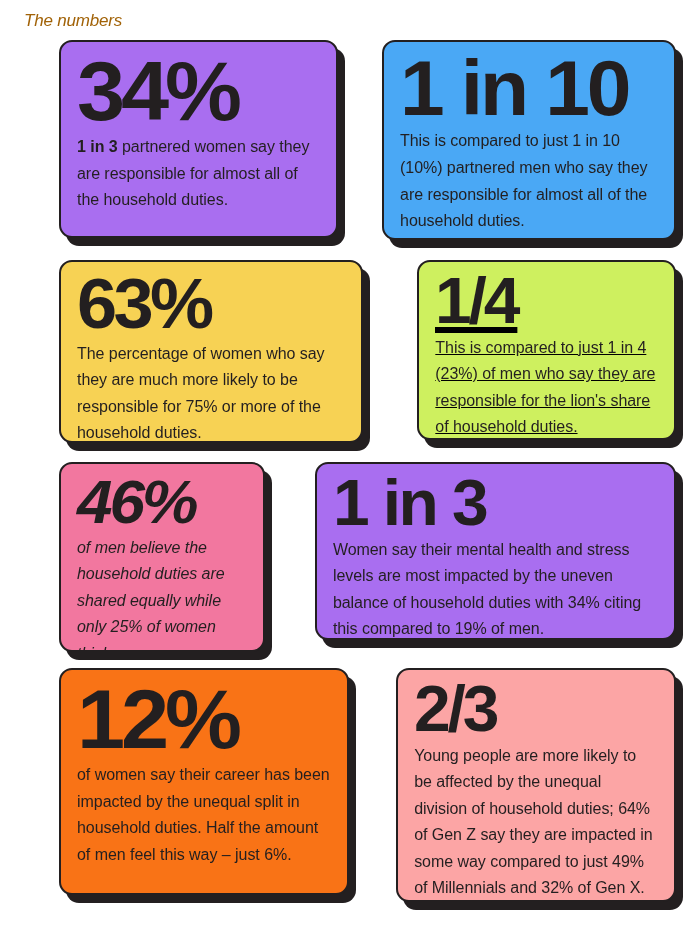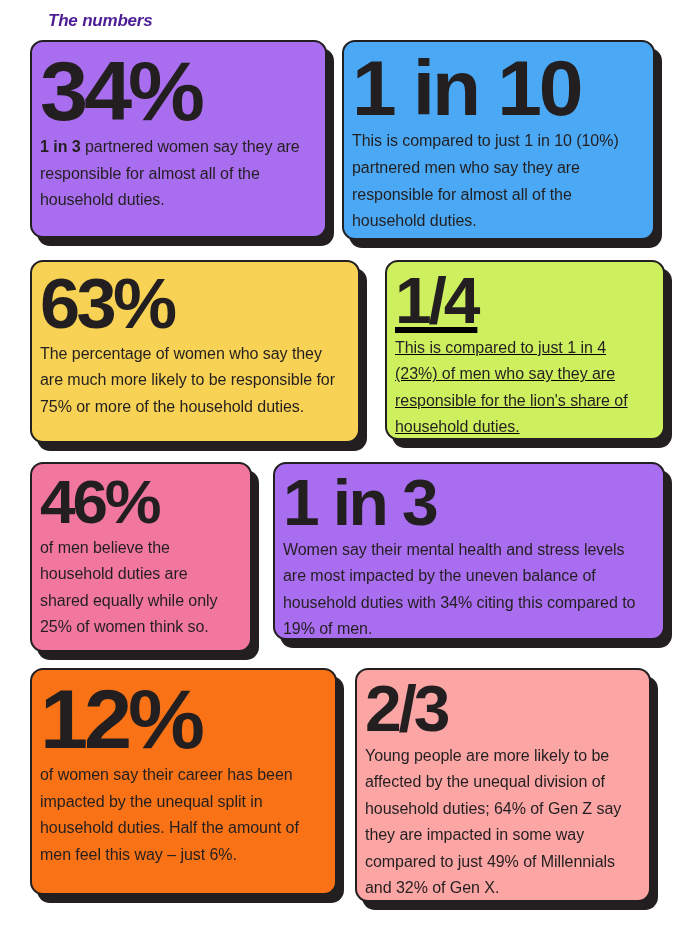--- a/index.html
+++ b/index.html
@@ -17,27 +17,27 @@
 
   .page {
     position: relative;
     width: 700px;
     height: 948px;
     box-sizing: border-box;
   }
 
   .page-title {
     position: absolute;
-    left: 48px;
+    left: 24px;
     top: 11px;
     font-family: "Liberation Sans", sans-serif;
     font-size: 17px;
-    font-weight: bold;
+    font-weight: normal;
     font-style: italic;
-    color: #4c1d95;
+    color: #a16207;
     letter-spacing: -0.2px;
     white-space: nowrap;
   }
 
   .grid {
     position: absolute;
     left: 0;
     top: 40px;
     width: 700px;
   }
@@ -49,22 +49,23 @@
     padding: 0 24px 0 30px;
     box-sizing: border-box;
   }
 
   .card {
     position: relative;
     box-sizing: border-box;
     border: 2px solid #231f20;
     border-radius: 13px;
     box-shadow: 7px 8px 0 0 #231f20;
-    padding: 8px 16px 14px 8px;
+    padding: 8px 16px 14px 16px;
     overflow: hidden;
+    margin-left: 29px;
   }
 
   .card-number {
     font-family: "Liberation Sans", sans-serif;
     font-weight: bold;
     color: #231f20;
     line-height: 0.98;
     letter-spacing: -3.5px;
     margin: 0 0 2px 0;
     transform: scaleX(1.03);
@@ -120,20 +121,21 @@
   }
   #card-quarter .card-number { font-size: 64px; letter-spacing: -3px; }
 
   
   #row-3 { margin-bottom: 16px; }
   #card-46 {
     width: 222px;
     height: 190px;
     background: #f2779f;
     margin-right: 21px;
+    font-style: italic;
   }
   #card-46 .card-number { font-size: 62px; letter-spacing: -3px; }
 
   #card-1in3 {
     width: 392px;
     height: 178px;
     background: #a96ef0;
   }
   #card-1in3 .card-number { font-size: 64px; letter-spacing: -2.5px; }
 

